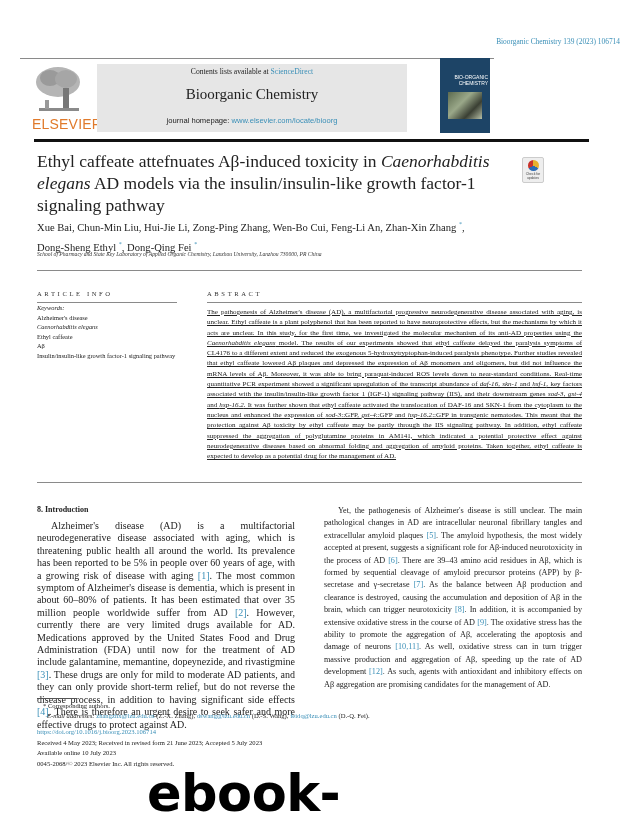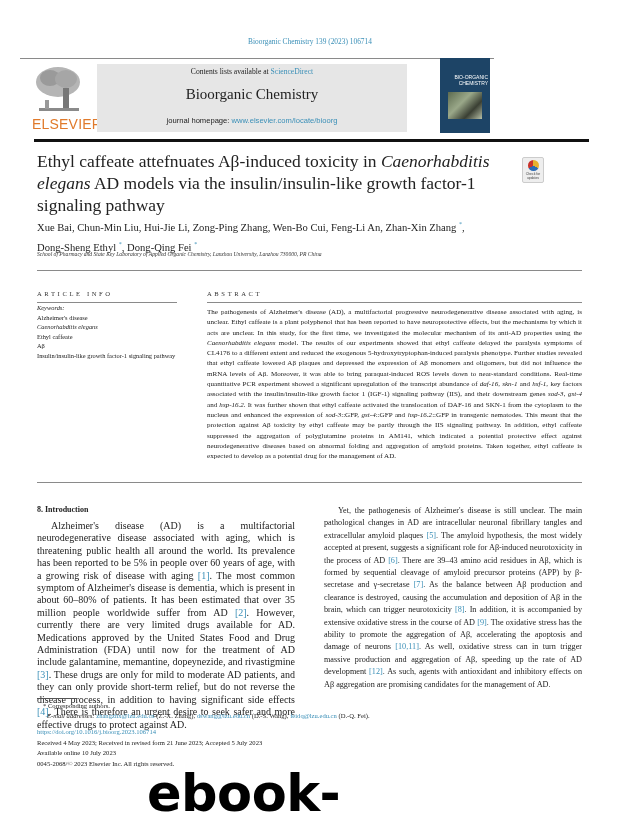--- a/index.html
+++ b/index.html
@@ -1,20 +1,20 @@
 <!DOCTYPE html>
 <html><head>
 <meta charset="utf-8">
 <style>
   * { margin:0; padding:0; box-sizing:border-box; }
   html, body { width:620px; height:827px; background:#fff; overflow:hidden; }
   body { position:relative; font-family:"Liberation Serif","DejaVu Serif",serif; color:#222; }
   .abs { position:absolute; }
   a, .link { color:#3a8fb7; text-decoration:none; }
-  .journal-ref { left:0; width:620px; top:37px; text-align:center; font-size:7.4px; color:#3a8fb7; }
+  .journal-ref { left:0; width:620px; top:37px; text-align:right; font-size:7.4px; color:#3a8fb7; }
   .header-rule-top { left:20px; top:58px; width:474px; height:1px; background:#8a8a8a; }
   .header-rule-bottom { left:34px; top:139px; width:555px; height:3px; background:#111; }
   .elsevier-logo { left:32px; top:64px; width:52px; height:72px; }
   .tree { left:3px; top:2px; width:46px; height:48px; }
   .elsevier-word { left:0; top:52px; width:54px; text-align:right; font-size:14px; color:#e07a2b; letter-spacing:0.2px; font-family:Liberation Sans, sans-serif; }
   .header-box { left:97px; top:64px; width:310px; height:68px; background:#e6e6e6;padding-left:32px; }
   .contents-line { left:0; width:100%; top:3px; text-align:center; font-size:7.6px; color:#222; }
   .journal-name { left:0; width:100%; top:22px; text-align:center; font-size:15px; color:#222; }
   .homepage { left:0; width:100%; top:52px; text-align:center; font-size:7.6px; color:#222; font-family:"Liberation Sans",sans-serif; }
   .cover { left:440px; top:58px; width:50px; height:75px; background:#1d4466; overflow:hidden; }
@@ -25,21 +25,21 @@
   .check-text { left:0; top:15px; width:100%; text-align:center; font-family:"Liberation Sans",sans-serif; font-size:3.4px; line-height:3.6px; color:#444; }
   .title { left:37px; top:150px; width:460px; font-size:17.5px; line-height:22px; color:#222; }
   .title i { font-style:italic; }
   .authors { left:37px; top:216px; width:540px; font-size:10.6px; line-height:16.5px; color:#222; }
   .authors sup { font-size:6px; color:#3a8fb7; }
   .affil { left:37px; top:251px; width:560px; font-size:5.6px; font-style:italic; color:#333; }
   .rule-thin { height:1px; background:#8a8a8a; }
   .section-head { font-size:6.6px; letter-spacing:2.6px; color:#333; }
   .kw-block { left:37px; top:303px; width:140px; font-size:6.4px; line-height:9.6px; color:#222; }
   .kw-block .kw-label { font-style:italic; }
-  .abstract-text { left:207px; top:307px; width:375px; font-size:7.05px; line-height:10.3px; color:#222; text-align:justify; }
+  .abstract-text { left:207px; top:307px; width:375px; font-size:7.05px; line-height:10.3px; color:#222; text-align:justify;text-decoration:underline; }
   .abstract-text i { font-style:italic; }
   .col-left { left:37px; width:258px; font-size:10px; line-height:12.4px; color:#222; text-align:justify; }
   .col-right { left:324px; width:258px; font-size:8.2px; line-height:12.4px; color:#222; text-align:justify; }
   .intro-head { left:37px; top:505px; font-size:8px; font-weight:bold; color:#222; }
   .indent { text-indent:14px; }
   .footnote-rule { left:37px; top:698px; width:40px; height:1px; background:#555; }
   .footnote { left:37px; top:701px; width:560px; font-size:6.6px; line-height:10px; color:#222; }
   .footnote i { font-style:italic; }
   .footnote .star { padding-left:6px; }
   .doi-block { left:37px; top:727px; width:560px; font-size:6.6px; line-height:10.6px; color:#222; }

